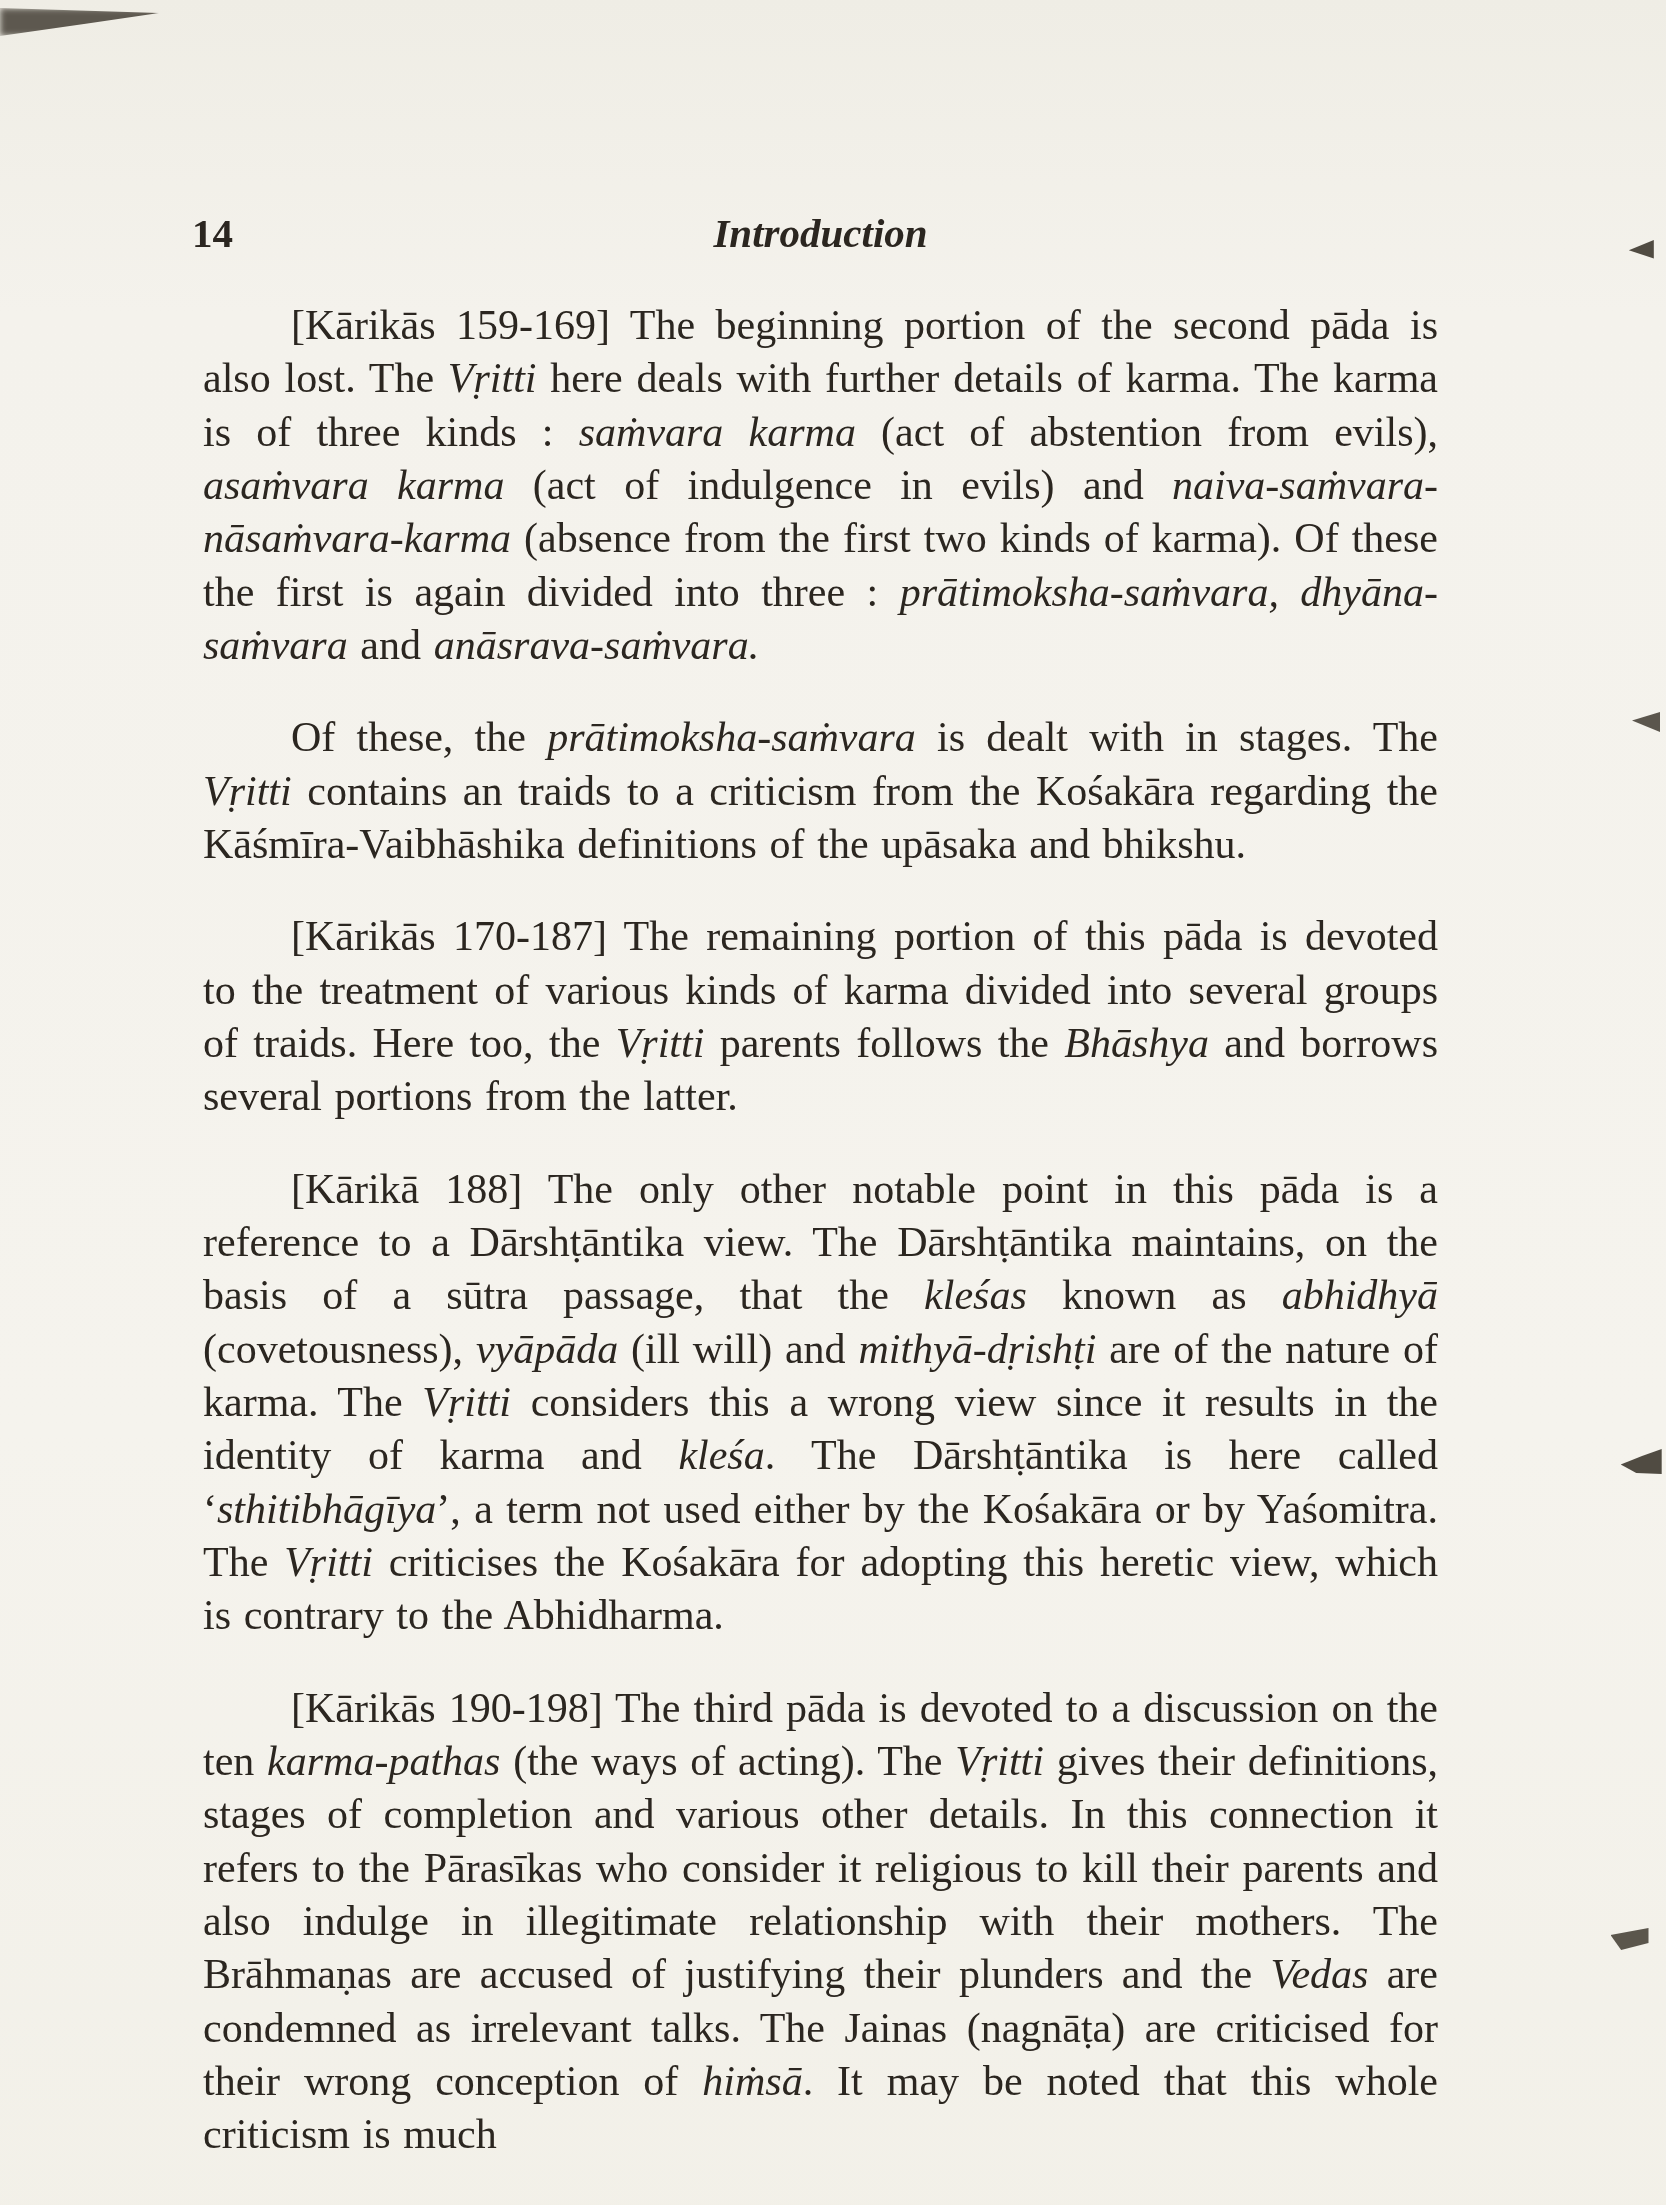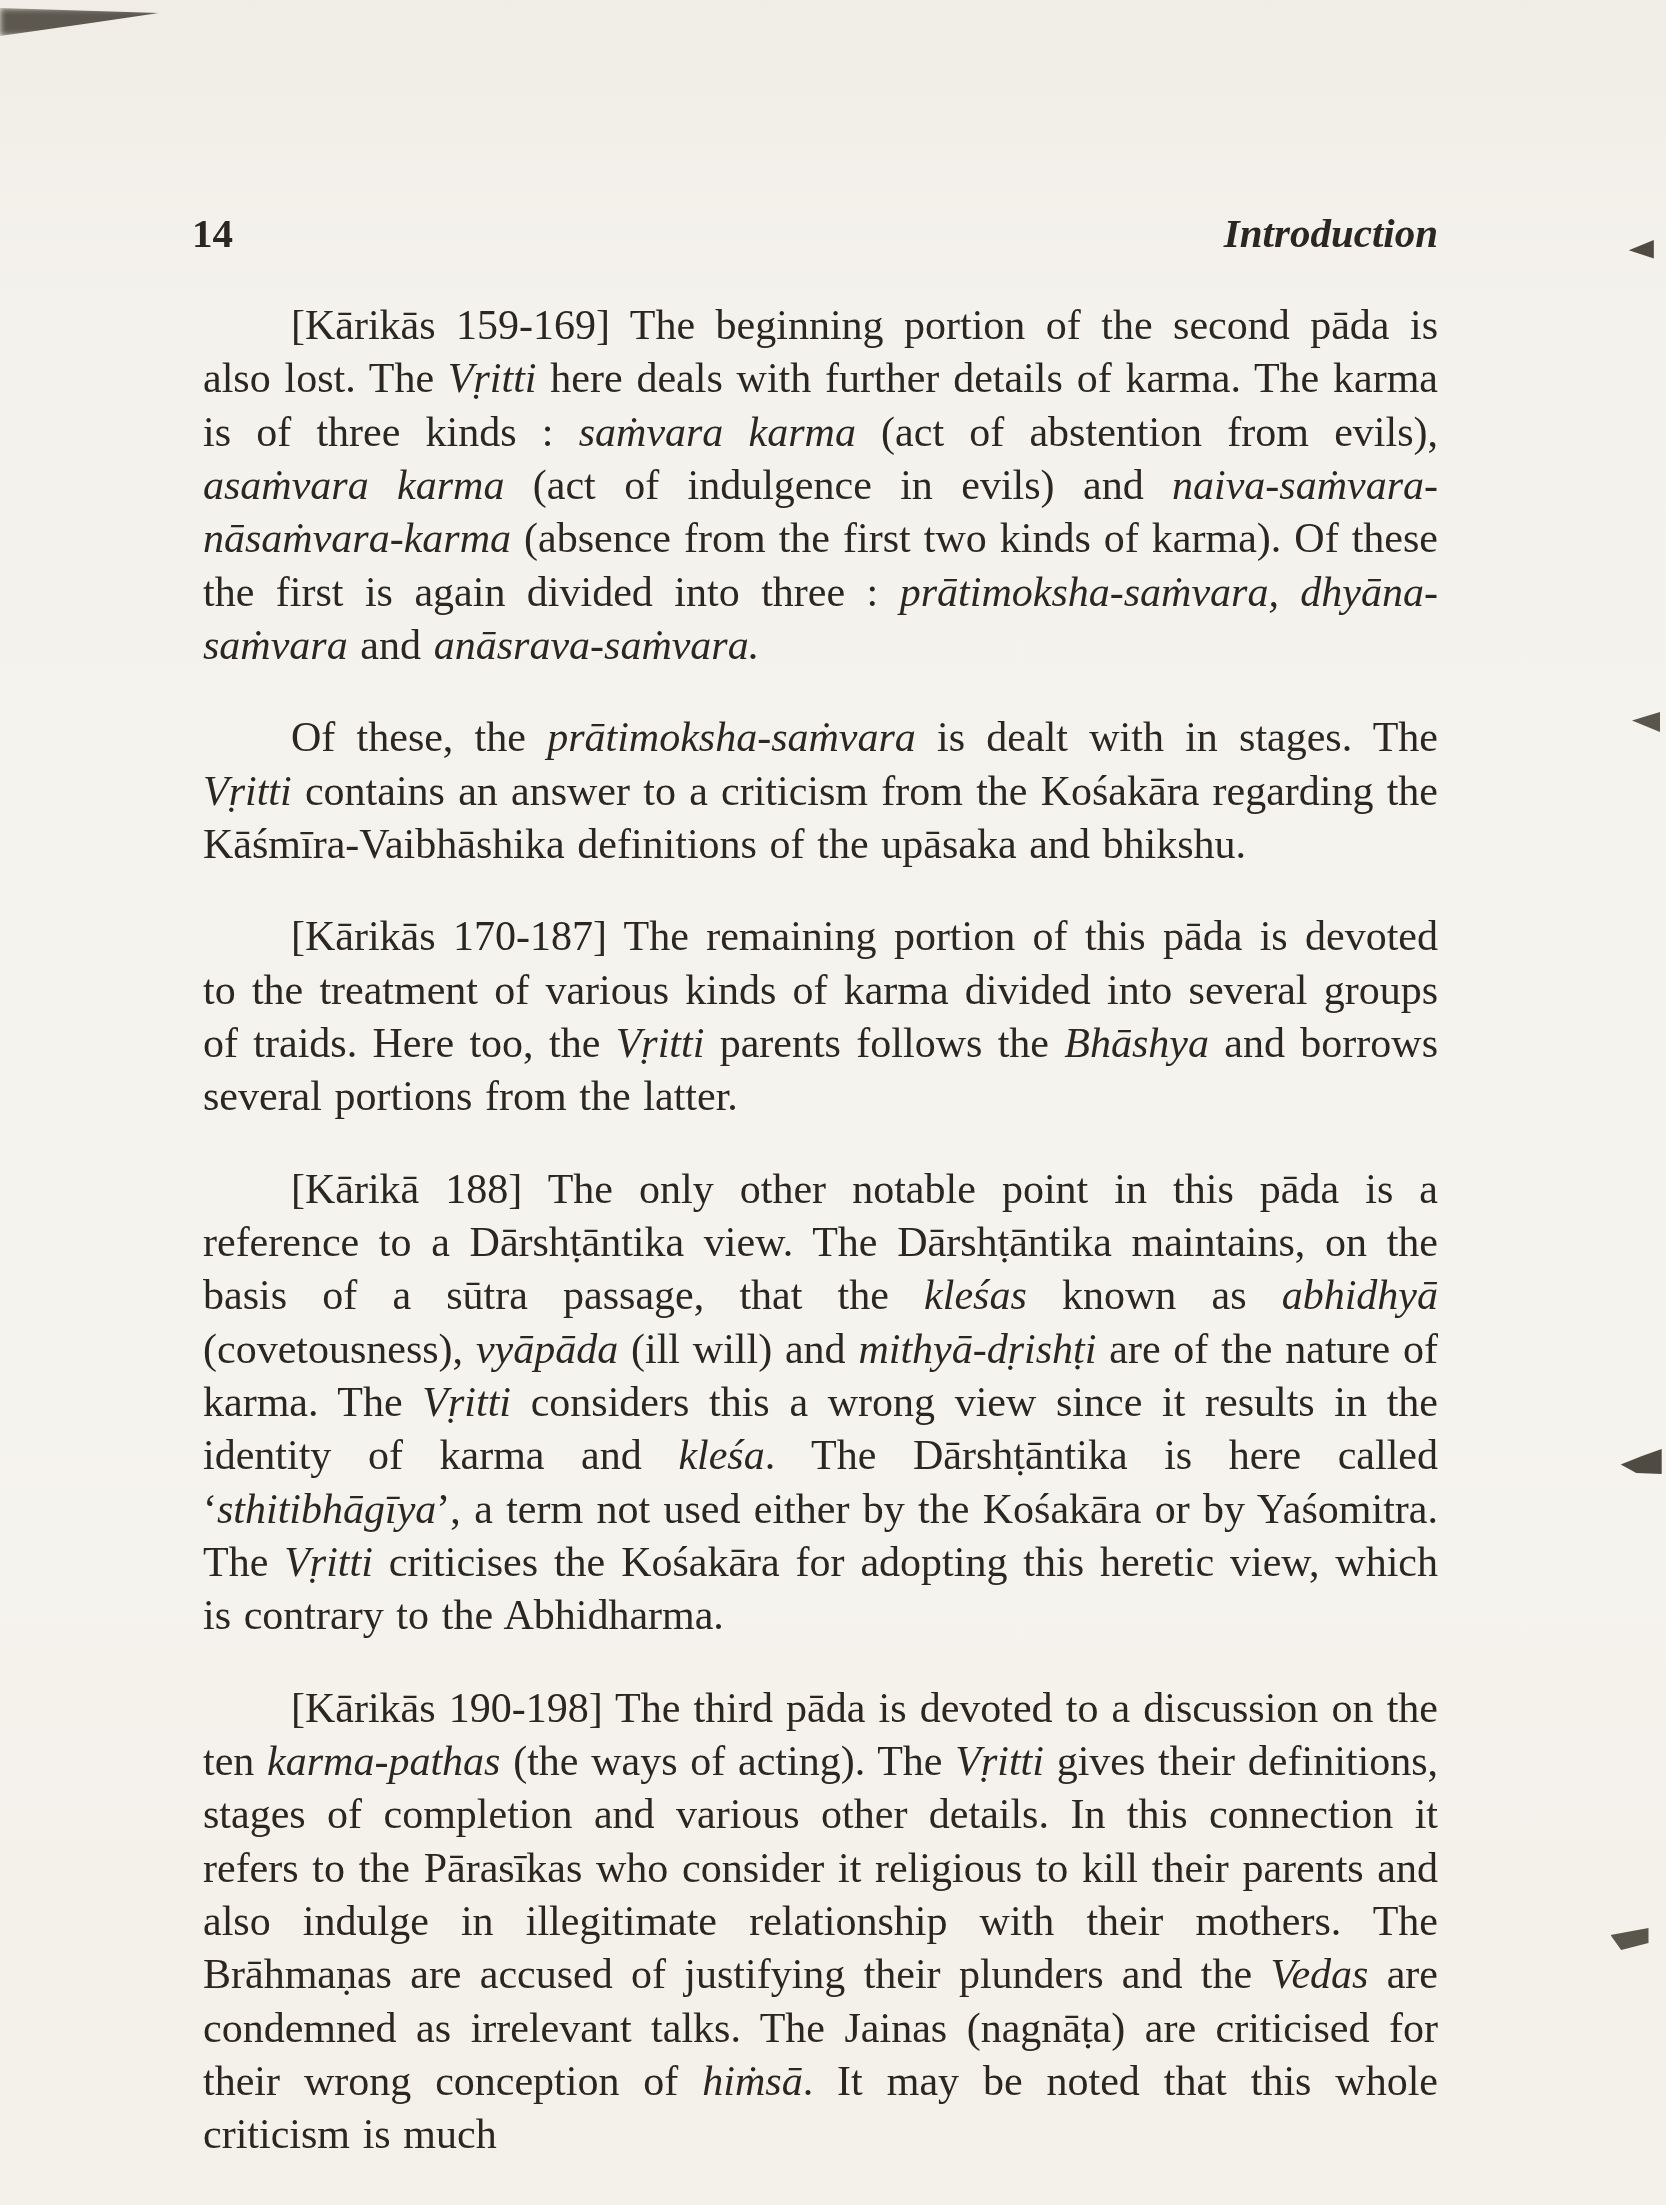--- a/index.html
+++ b/index.html
@@ -30,21 +30,21 @@
   .page-number {
     position:absolute;
     left:-11px;
     top:0;
   }
   .header-title {
     position:absolute;
     left:0;
     right:0;
     top:0;
-    text-align:right;
+    text-align:center;
     font-style:italic;
   }
   .body-paragraphs p {
     font-size:42px;
     line-height:1.27;
     text-align:justify;
     text-indent:88px;
     margin:0 0 39px 0;
     word-spacing:2.2px;
   }
@@ -85,21 +85,21 @@
 
   <div class="text-block">
 
     <div class="running-header">
       <span class="page-number">14</span>
       <span class="header-title">Introduction</span>
     </div>
 
     <div class="body-paragraphs">
       <p><span>[Kārikās 159-169]  The beginning portion of the second pāda is also lost.  The </span><i>Vṛitti</i><span> here deals with further details of karma.  The karma is of three kinds :  </span><i>saṁvara karma</i><span> (act of abstention from evils), </span><i>asaṁvara karma</i><span> (act of indulgence in evils) and </span><i>naiva-saṁvara-nāsaṁvara-karma</i><span> (absence from the first two kinds of karma).  Of these the first is again divided into three : </span><i>prātimoksha-saṁvara, dhyāna-saṁvara</i><span> and </span><i>anāsrava-saṁvara.</i></p>
-      <p><span>Of these, the </span><i>prātimoksha-saṁvara</i><span> is dealt with in stages.  The </span><i>Vṛitti</i><span> contains an answer to a criticism from the Kośakāra regarding the Kāśmīra-Vaibhāshika definitions of the upāsaka and bhikshu.</span></p>
+      <p><span>Of these, the </span><i>prātimoksha-saṁvara</i><span> is dealt with in stages.  The </span><i>Vṛitti</i><span> contains an traids to a criticism from the Kośakāra regarding the Kāśmīra-Vaibhāshika definitions of the upāsaka and bhikshu.</span></p>
       <p><span>[Kārikās 170-187]  The remaining portion of this pāda is devoted to the treatment of various kinds of karma divided into several groups of traids.  Here too, the </span><i>Vṛitti</i><span> parents follows the </span><i>Bhāshya</i><span> and borrows several portions from the latter.</span></p>
       <p><span>[Kārikā 188]  The only other notable point in this pāda is a reference to a Dārshṭāntika view.  The Dārshṭāntika maintains, on the basis of a sūtra passage, that the </span><i>kleśas</i><span> known as </span><i>abhidhyā</i><span> (covetousness), </span><i>vyāpāda</i><span> (ill will) and </span><i>mithyā-dṛishṭi</i><span> are of the nature of karma.  The </span><i>Vṛitti</i><span> considers this a wrong view since it results in the identity of karma and </span><i>kleśa</i><span>.  The Dārshṭāntika is here called ‘</span><i>sthitibhāgīya</i><span>’, a term not used either by the Kośakāra or by Yaśomitra.  The </span><i>Vṛitti</i><span> criticises the Kośakāra for adopting this heretic view, which is contrary to the Abhidharma.</span></p>
       <p><span>[Kārikās 190-198]  The third pāda is devoted to a discussion on the ten </span><i>karma-pathas</i><span> (the ways of acting).  The </span><i>Vṛitti</i><span> gives their definitions, stages of completion and various other details.  In this connection it refers to the Pārasīkas who consider it religious to kill their parents and also indulge in illegitimate relationship with their mothers.  The Brāhmaṇas are accused of justifying their plunders and the </span><i>Vedas</i><span> are condemned as irrelevant talks.  The Jainas (nagnāṭa) are criticised for their wrong conception of </span><i>hiṁsā</i><span>.  It may be noted that this whole criticism is much</span></p>
     </div>
 
   </div>
 
   <div class="artifact smudge-top-left"></div>
   <div class="artifact mark-right-1"></div>
   <div class="artifact mark-right-2"></div>

